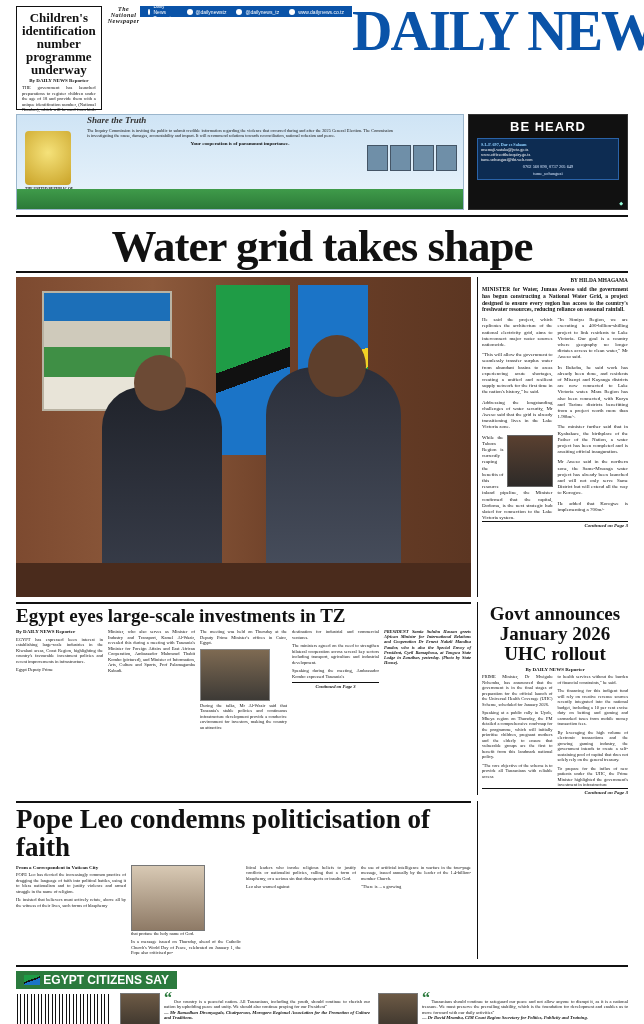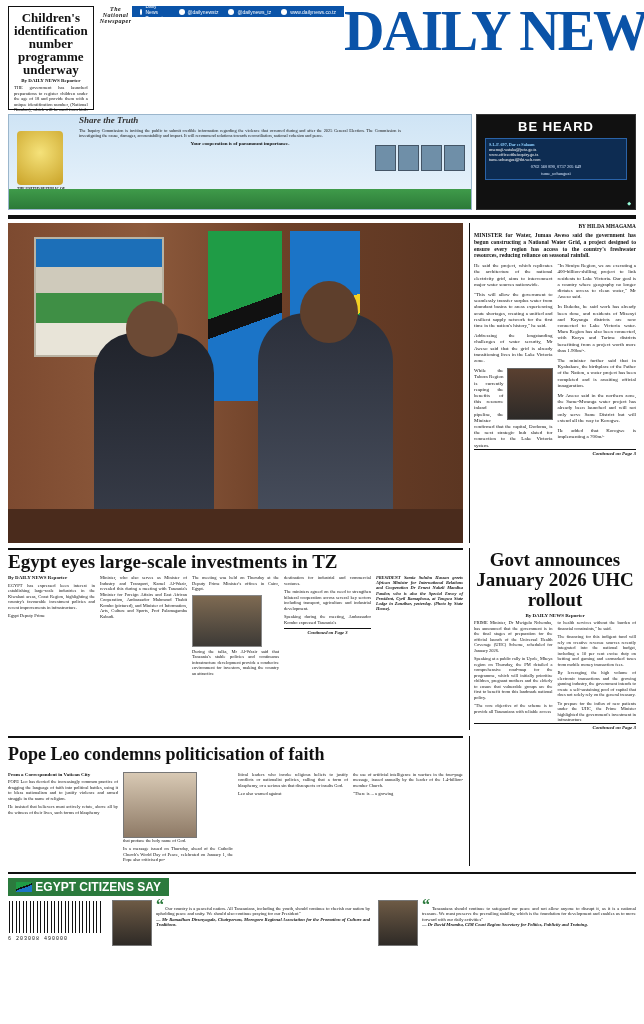--- a/index.html
+++ b/index.html
@@ -8,21 +8,21 @@
     width: 644px; height: 1024px;
     background: #d8d8d4;
     font-family: "Liberation Serif", serif;
     color: #111;
     overflow: hidden;
   }
   .page {
     position: relative;
     width: 644px; height: 1024px;
     background: #ffffff;
-    padding: 6px 8px;
+    padding: 6px 16px;
   }
   
   .topstrip { display:flex; gap:6px; height:104px; }
   .leadbox {
     width: 112px; border:1px solid #111; padding:4px 5px;
     display:flex; flex-direction:column;
   }
   .leadbox h2 {
     margin:0 0 2px 0; font-size:13px; line-height:13px; text-align:center;
     font-weight:bold; font-family:"Liberation Serif", serif;
@@ -144,21 +144,21 @@
   .egypt-grid .col { flex:1; font-size:4.5px; line-height:5.5px; text-align:justify; }
   .egypt-grid .col p { margin:0 0 3px 0; }
   .byl { font-size:5px; font-weight:bold; margin-bottom:2px; }
   .mini-photo { width:70px; height:52px; background:linear-gradient(#7e6a52,#3d3a36); border:1px solid #888; margin:2px 0;}
   .caption-it { font-size:4.4px; font-style:italic; line-height:5.2px; font-weight:bold;}
   .contd-c { font-size:4.6px; font-style:italic; text-align:center; font-weight:bold; border-top:1px solid #111; margin-top:2px; padding-top:1px;}
 
   
   .poperow { display:flex; gap:6px; margin-top:6px; }
   .popeleft { width:455px; }
-  .popehead { font-size:18px; line-height:28px; font-weight:bold; margin:2px 0 4px 0;}
+  .popehead { font-size:27px; line-height:28px; font-weight:bold; margin:2px 0 4px 0;}
   .pope-grid { display:flex; gap:5px; }
   .pope-grid .col { flex:1; font-size:4.5px; line-height:5.5px; text-align:justify;}
   .pope-grid .col p { margin:0 0 3px 0;}
   .pope-photo { width:74px; height:66px; background:linear-gradient(#d8c9b4,#8e7a66); border:1px solid #777;}
   .uhc-grid { font-size:4.5px; line-height:5.5px; text-align:justify; column-count:2; column-gap:5px;}
   .uhc-grid p { margin:0 0 3px 0;}
 
   
   .citizens { margin-top:6px; border-top:2px solid #111; padding-top:3px; }
   .cit-head { background:#2b7a3d; color:#fff; font-family:"Liberation Sans",sans-serif;
@@ -245,20 +245,21 @@
         <div>www.officeoftheinquiry.go.tz</div>
         <div>tume.uchunguzi@tht.web.com</div>
         <div class="phone">0762 560 890, 0737 205 649</div>
         <div class="phone">tume_uchunguzi</div>
       </div>
       <div class="logo-sm">◆</div>
     </div>
   </div>
 
   <div class="rule" style="margin-top:5px"></div>
+  <div class="mainhead">Water grid takes shape</div>
   <div class="rule"></div>
 
   <div class="herorow">
     <div class="heroimg">
       <div class="wall"></div>
       <div class="banner">
           <div class="b1"></div>
           <div class="b2"></div>
           <div class="b3"></div>
         </div>

